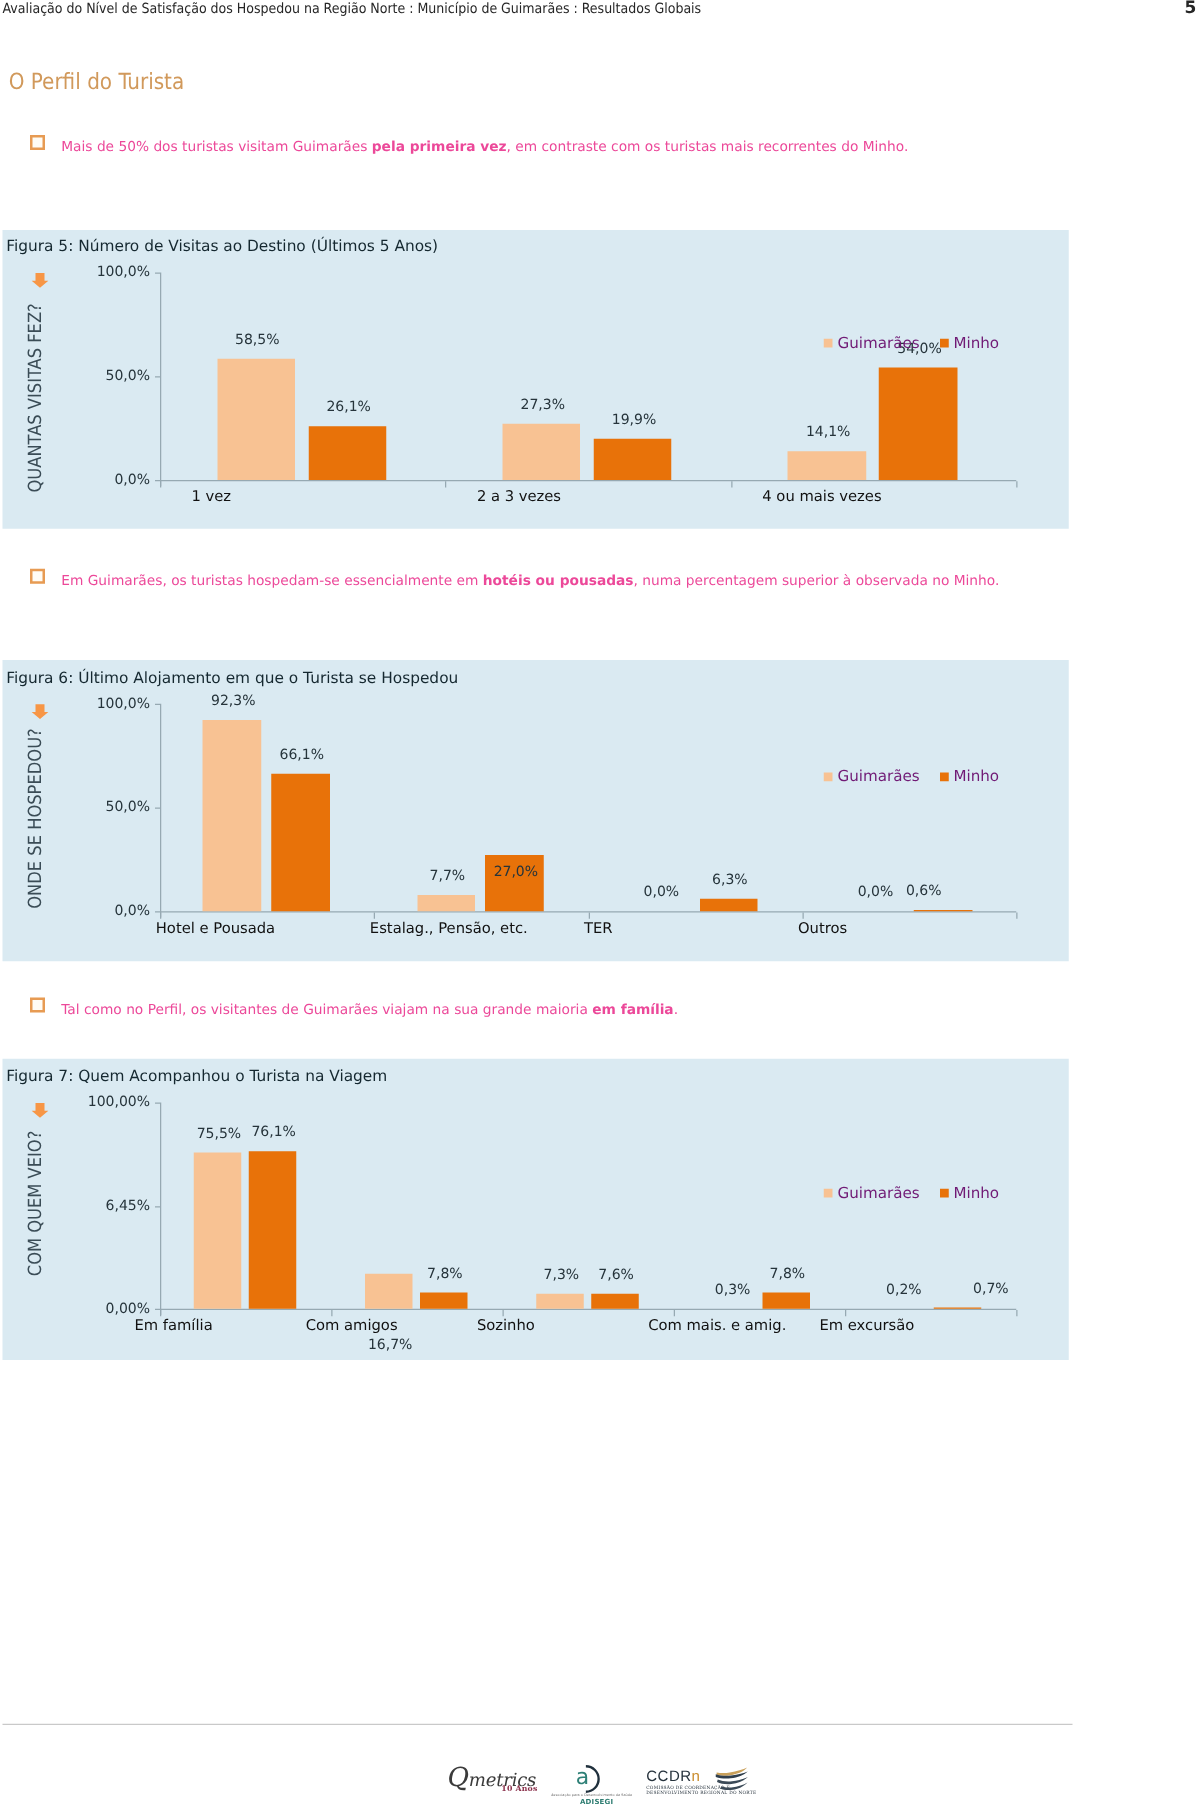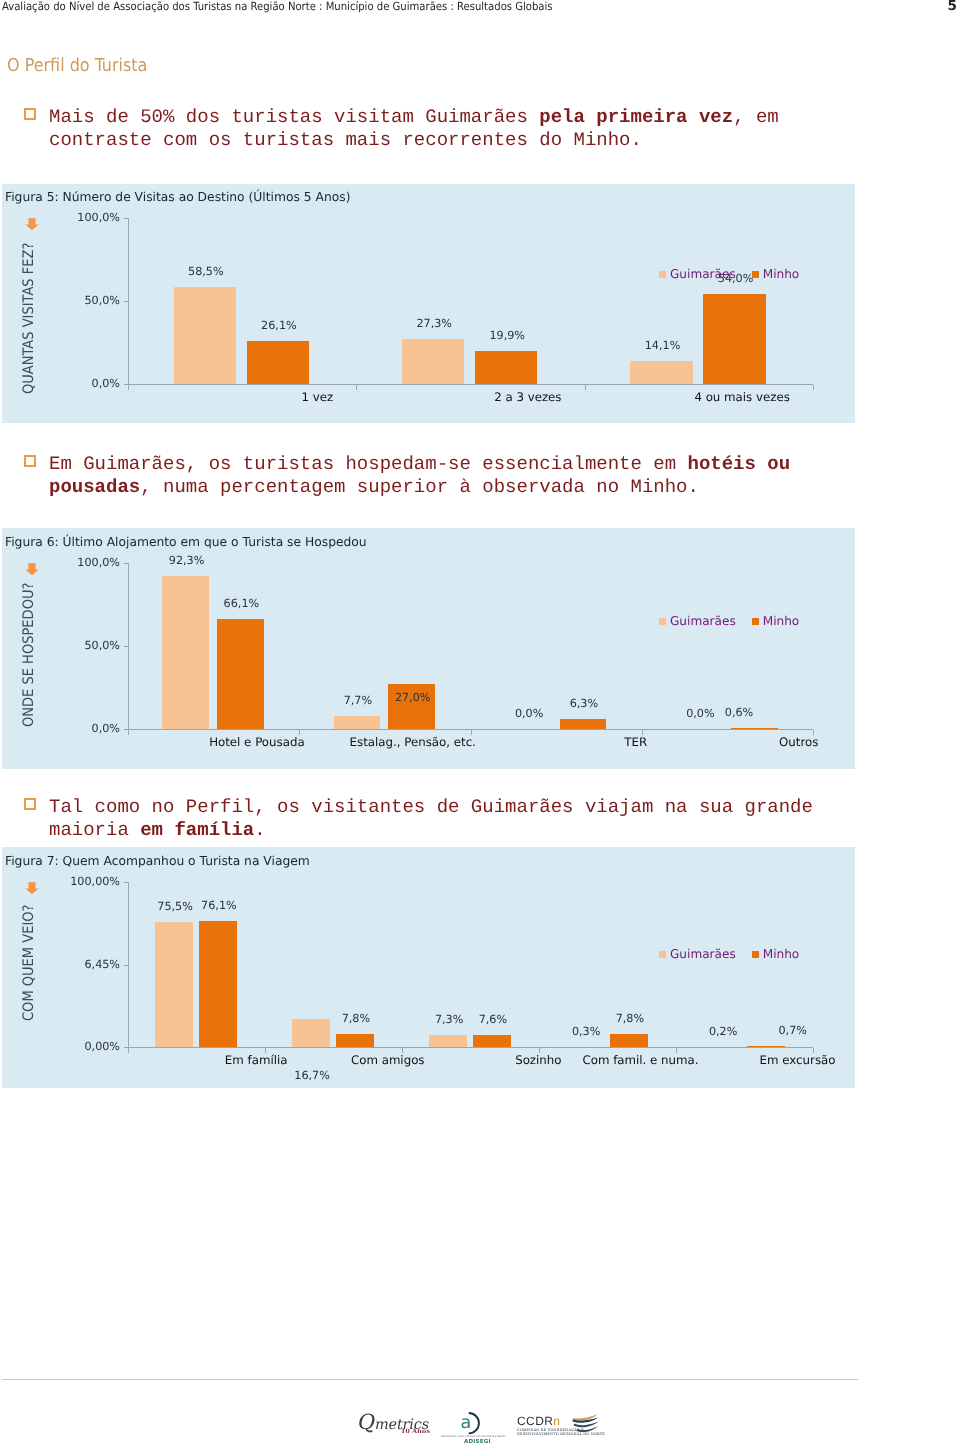--- a/index.html
+++ b/index.html
@@ -11,38 +11,38 @@
 
   
   .hdr{position:absolute;left:2px;top:0px;font-size:11.2px;font-stretch:condensed;color:#262626;
        white-space:nowrap;}
   .hdr-page{position:absolute;right:3px;top:-2px;font-size:13.6px;font-weight:bold;color:#262626;}
 
   
   .sec-title{position:absolute;left:7px;top:55px;font-size:17.8px;font-stretch:condensed;color:#D1995B;}
 
   
-  .bullet{position:absolute;font-size:19px;line-height:23px;color:#7f1d1d;font-family:Liberation Mono, monospace;}
+  .bullet{position:absolute;font-size:11px;line-height:23px;color:#ec4899;}
   .bullet .sq{position:absolute;left:-1px;top:2px;width:7.7px;height:7.7px;
               border:2.4px solid #E79B53;background:#fffcf5;box-sizing:content-box;}
   .bullet .txt{display:block;margin-left:24px;}
   .bullet b{font-weight:bold;}
 
   
   .panel{position:absolute;background:#DAEAF2;}
   .fig-title{position:absolute;font-size:12.3px;color:#152830;white-space:nowrap;}
   .vlabel{position:absolute;font-size:14.5px;font-stretch:condensed;color:#3A4C56;
           transform-origin:0 0;transform:rotate(-90deg);white-space:nowrap;}
   .downarrow{position:absolute;width:14px;height:13px;}
 
   .axis-v{position:absolute;background:#96A9B2;width:1px;}
   .axis-h{position:absolute;background:#96A9B2;height:1px;}
   .tick{position:absolute;background:#96A9B2;}
   .ylab{position:absolute;font-size:11.2px;color:#26343B;text-align:right;white-space:nowrap;}
-  .xlab{position:absolute;font-size:11.8px;color:#111;text-align:right;white-space:nowrap;}
+  .xlab{position:absolute;font-size:11.8px;color:#111;text-align:left;white-space:nowrap;}
   .vallab{position:absolute;font-size:11.2px;color:#26343B;text-align:center;white-space:nowrap;}
   .bar{position:absolute;}
   .bar.g{background:#F8C293;}
   .bar.m{background:#E87209;}
 
   .legend{position:absolute;font-size:12.1px;color:#701a75;white-space:nowrap;margin-top:24px;}
   .legend .sw{display:inline-block;width:7px;height:7px;vertical-align:0px;}
   .legend .sw.g{background:#F8C293;}
   .legend .sw.m{background:#E87209;}
   .legend .lt{display:inline-block;margin-left:4px;}
@@ -67,21 +67,21 @@
   .lg-csub1{position:absolute;left:517px;top:1428px;font-size:3.5px;color:#26323c;
         font-family:"DejaVu Serif",serif;letter-spacing:0.2px;line-height:1.2;}
   .lg-csub2{position:absolute;left:517px;top:1432px;font-size:3.5px;color:#26323c;
         font-family:"DejaVu Serif",serif;letter-spacing:0.2px;line-height:1.2;}
   .lg-wave{position:absolute;left:571px;top:1413px;width:28px;height:21px;}
 </style>
 </head>
 <body>
 
 <div class="page">
-  <div class="hdr">Avaliação do Nível de Associação dos Turistas na Região Norte : Município de Guimarães : Resultados Globais</div>
+  <div class="hdr">Avaliação do Nível de Satisfação dos Hospedou na Região Norte : Município de Guimarães : Resultados Globais</div>
   <div class="hdr-page">5</div>
   <div class="sec-title">O Perfil do Turista</div>
   <div id="body-root">
       <div class="bullet" style="left: 25px; top: 106px; width: 846px;">
         <span class="sq"></span>
         <span class="txt"><span>Mais de 50% dos turistas visitam Guimarães </span><b>pela primeira vez</b><span>, em contraste com os turistas mais recorrentes do Minho.</span></span>
       </div>
       <div class="bullet" style="left: 25px; top: 453px; width: 846px;">
         <span class="sq"></span>
         <span class="txt"><span>Em Guimarães, os turistas hospedam-se essencialmente em </span><b>hotéis ou pousadas</b><span>, numa percentagem superior à observada no Minho.</span></span>
@@ -178,21 +178,21 @@
       <div class="ylab" style="left: 46px; top: 875px; width: 74px;">100,00%</div>
       <div class="tick" style="left: 265px; top: 1048px; width: 1px; height: 5px;"></div>
       <div class="tick" style="left: 402px; top: 1048px; width: 1px; height: 5px;"></div>
       <div class="tick" style="left: 539px; top: 1048px; width: 1px; height: 5px;"></div>
       <div class="tick" style="left: 676px; top: 1048px; width: 1px; height: 5px;"></div>
       <div class="tick" style="left: 128px; top: 1048px; width: 1px; height: 5px;"></div>
       <div class="tick" style="left: 813px; top: 1048px; width: 1px; height: 5px;"></div>
       <div class="xlab" style="left: 107.5px; top: 1053px; width: 180px;">Em família</div>
       <div class="xlab" style="left: 244.5px; top: 1053px; width: 180px;">Com amigos</div>
       <div class="xlab" style="left: 381.5px; top: 1053px; width: 180px;">Sozinho</div>
-      <div class="xlab" style="left: 518.5px; top: 1053px; width: 180px;">Com famil. e numa.</div>
+      <div class="xlab" style="left: 518.5px; top: 1053px; width: 180px;">Com mais. e amig.</div>
       <div class="xlab" style="left: 655.5px; top: 1053px; width: 180px;">Em excursão</div>
       <div class="bar g" style="left: 155.4px; top: 922.4px; width: 37.4px; height: 124.6px;"></div>
       <div class="vallab" style="left: 135.1px; top: 900.4px; width: 80px;">75,5%</div>
       <div class="bar g" style="left: 292.4px; top: 1019.4px; width: 37.4px; height: 27.6px;"></div>
       <div class="vallab" style="left: 272.1px; top: 1057px; width: 80px; margin-top: 12px;">16,7%</div>
       <div class="bar g" style="left: 429.4px; top: 1035px; width: 37.4px; height: 12px;"></div>
       <div class="vallab" style="left: 409.1px; top: 1013px; width: 80px;">7,3%</div>
       <div class="vallab" style="left: 546.1px; top: 1024.5px; width: 80px;">0,3%</div>
       <div class="vallab" style="left: 683.1px; top: 1024.7px; width: 80px;">0,2%</div>
       <div class="bar m" style="left: 199.2px; top: 921.4px; width: 37.4px; height: 125.6px;"></div>

